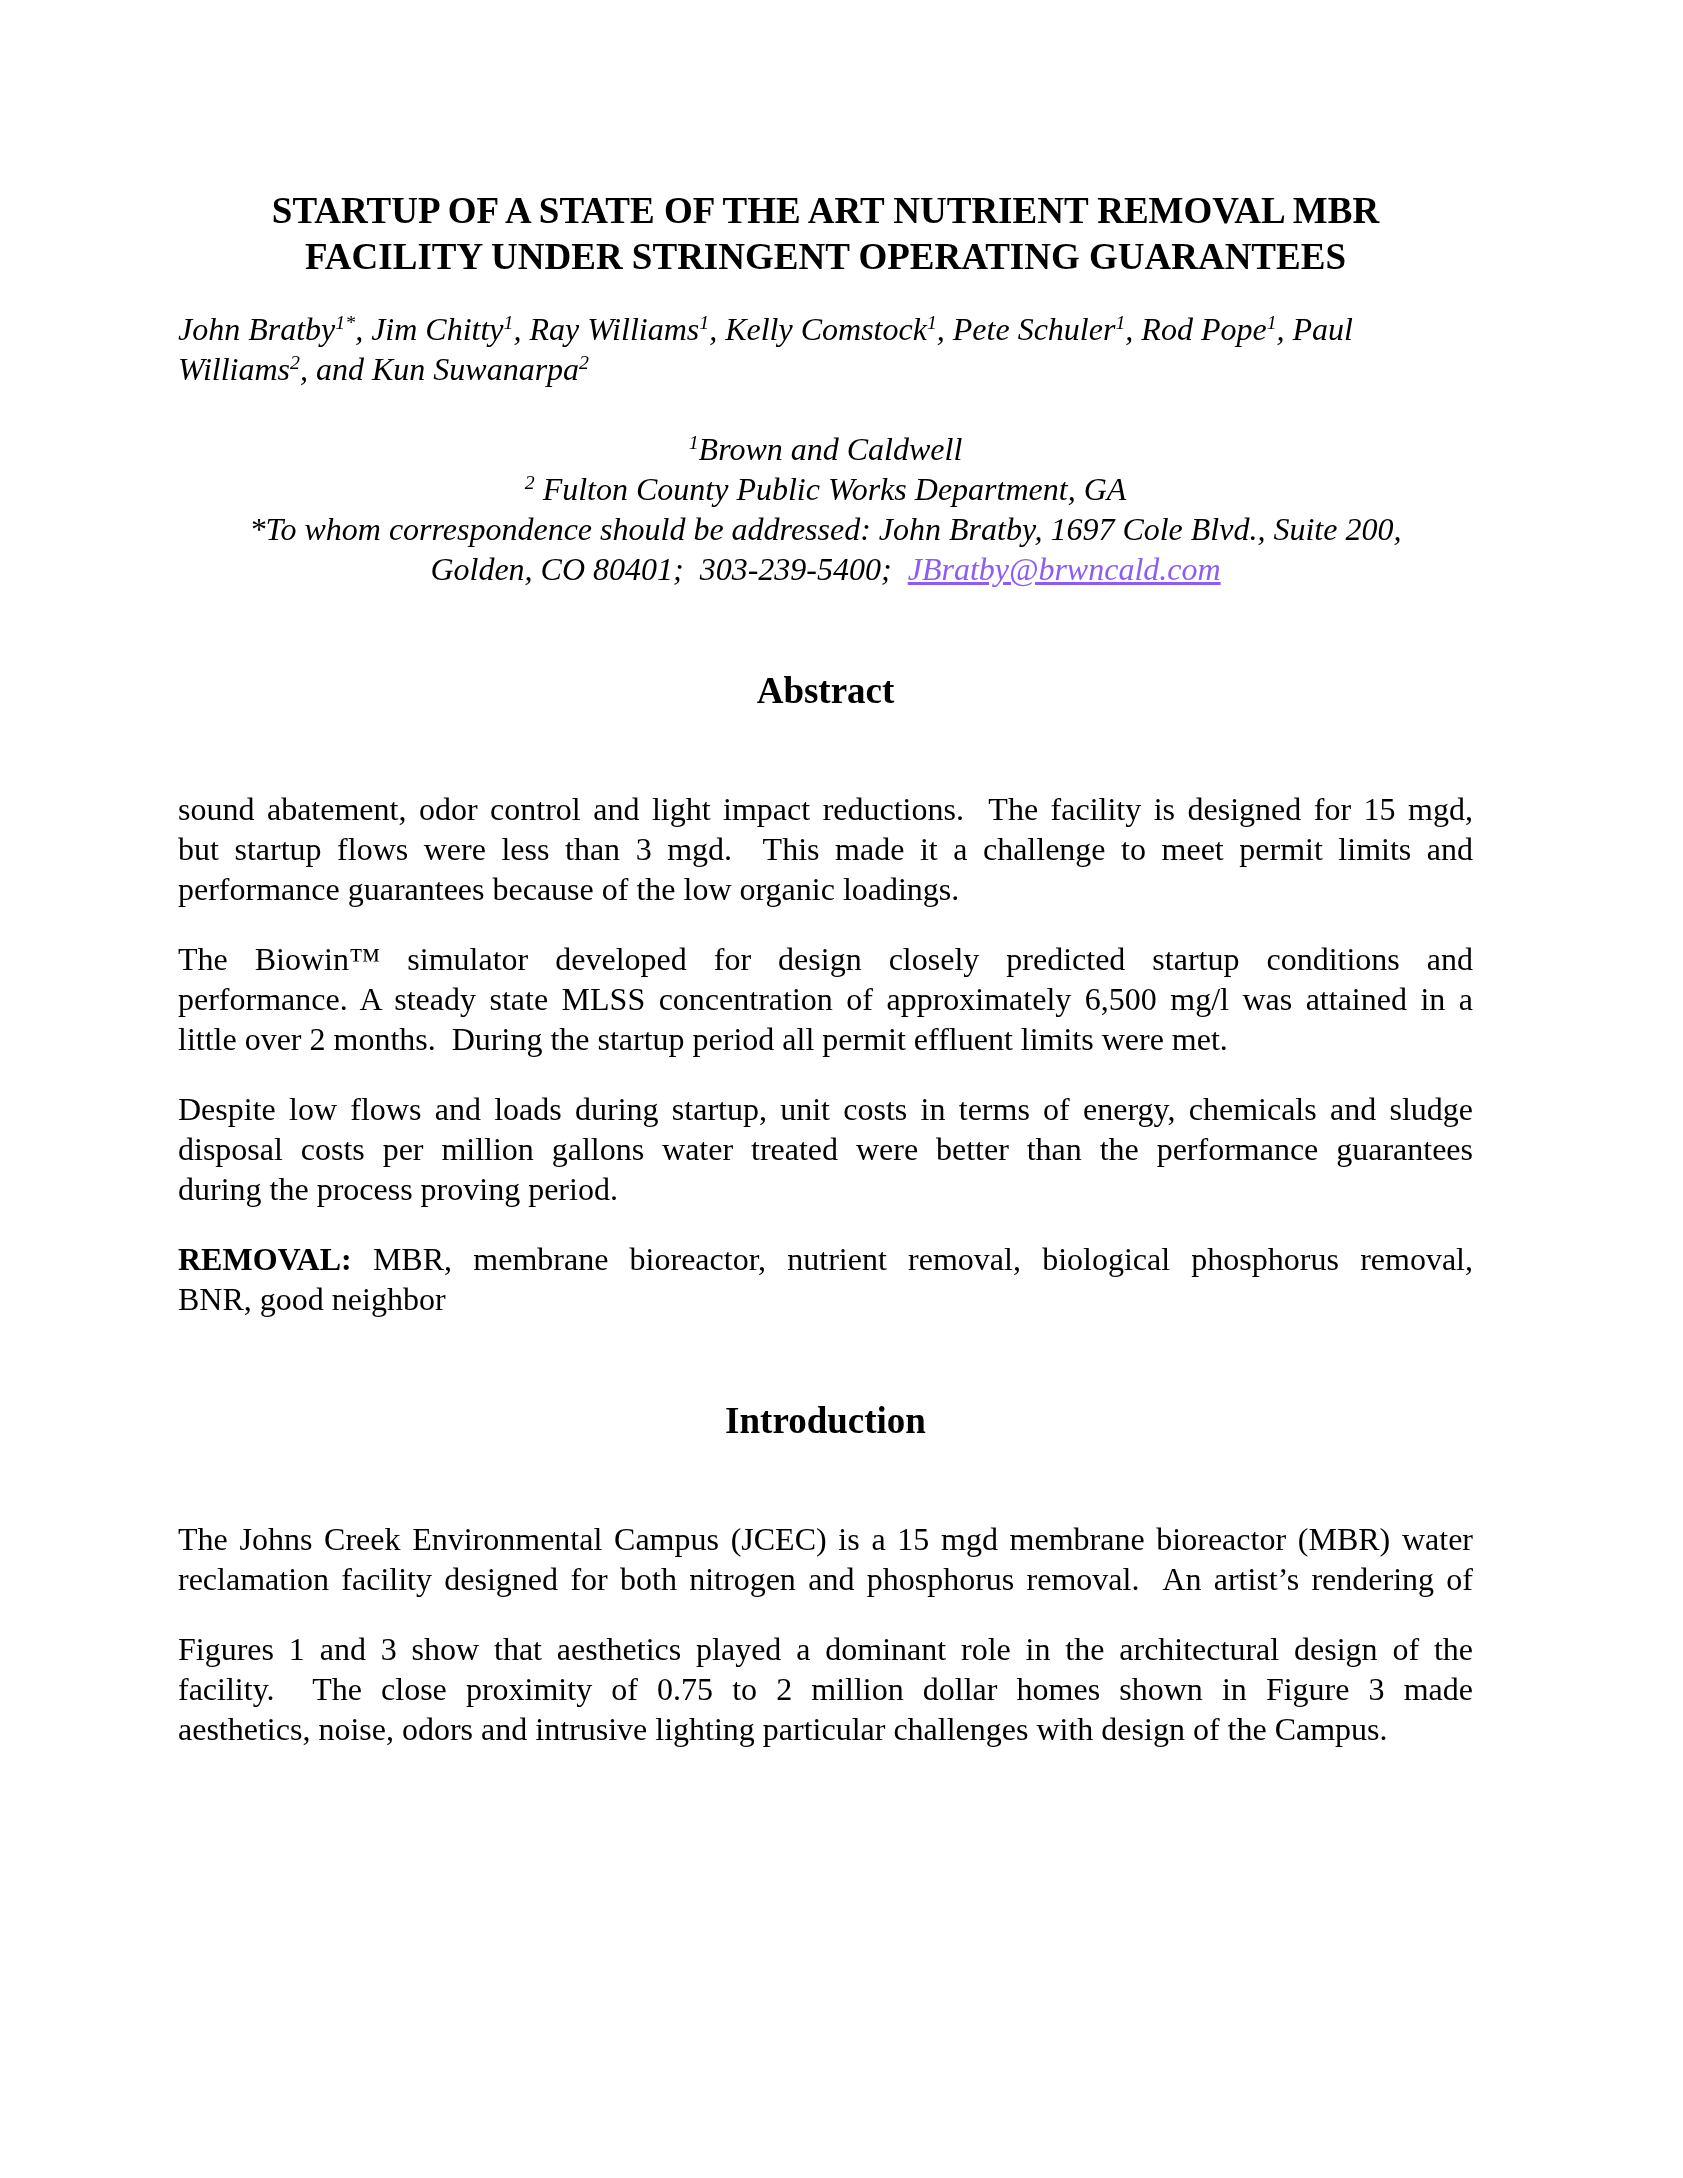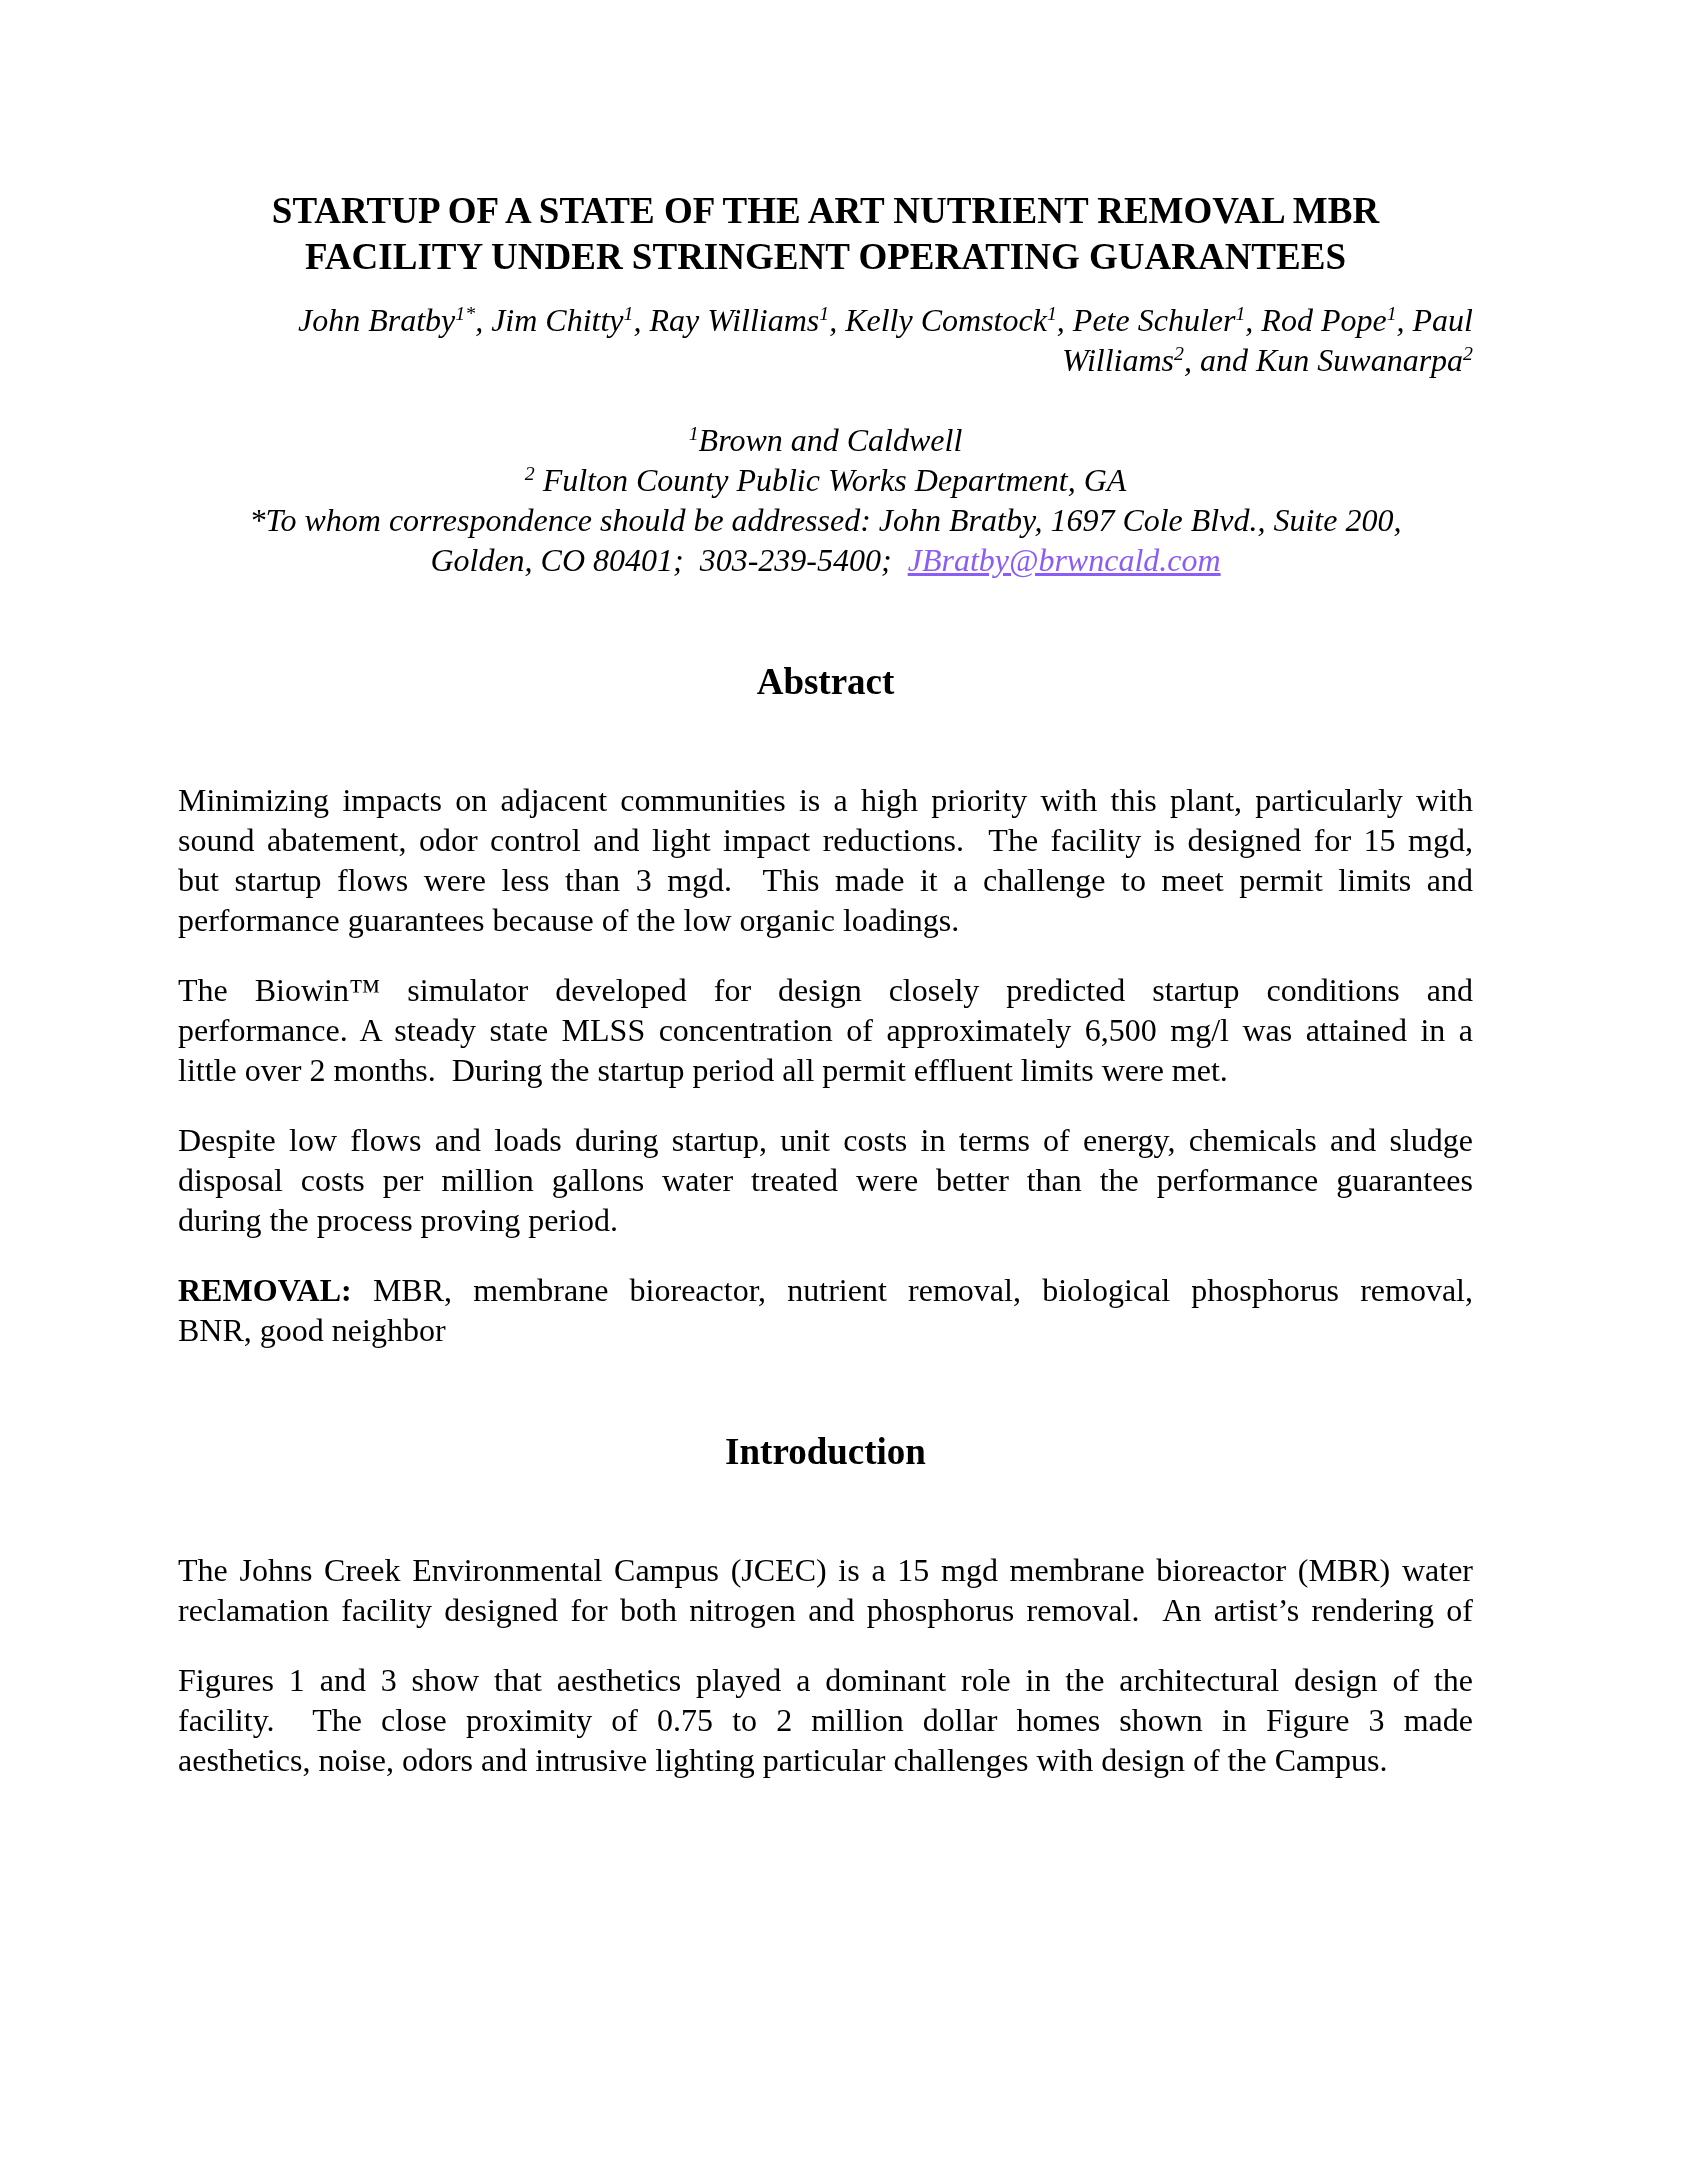--- a/index.html
+++ b/index.html
@@ -16,22 +16,22 @@
     line-height: 40px;
     overflow: hidden;
   }
   .title {
     font-size: 37px;
     line-height: 46px;
     font-weight: bold;
     text-align: center;
   }
   .byline {
-    margin-top: 20px;
-    text-align: right;
+    margin-top: 29px;
+    text-align: left;
     font-style: italic;
   }
   .affil {
     margin-top: 40px;
     text-align: center;
     font-style: italic;
   }
   .heading {
     margin-top: 79px;
     margin-bottom: 75px;
@@ -66,21 +66,20 @@
   <div class="affil">
       <div><sup><span>1</span></sup><span>Brown and Caldwell</span></div>
       <div><sup><span>2</span></sup><span> Fulton County Public Works Department, GA</span></div>
       <div><span>*To whom correspondence should be addressed: John Bratby, 1697 Cole Blvd., Suite 200,</span></div>
       <div><span>Golden, CO 80401;&nbsp; 303-239-5400;&nbsp; </span><a class="link" href="#">JBratby@brwncald.com</a></div>
     </div>
 
   <div class="heading">Abstract</div>
 
   <div class="para">
-      <div class="jline">Minimizing impacts on adjacent communities is a high priority with this plant, particularly with</div>
       <div class="jline">sound abatement, odor control and light impact reductions.&nbsp; The facility is designed for 15 mgd,</div>
       <div class="jline">but startup flows were less than 3 mgd.&nbsp; This made it a challenge to meet permit limits and</div>
       <div class="jline last">performance guarantees because of the low organic loadings.</div>
     </div>
 
   <div class="para">
       <div class="jline">The Biowin™ simulator developed for design closely predicted startup conditions and</div>
       <div class="jline">performance. A steady state MLSS concentration of approximately 6,500 mg/l was attained in a</div>
       <div class="jline last">little over 2 months.&nbsp; During the startup period all permit effluent limits were met.</div>
     </div>

